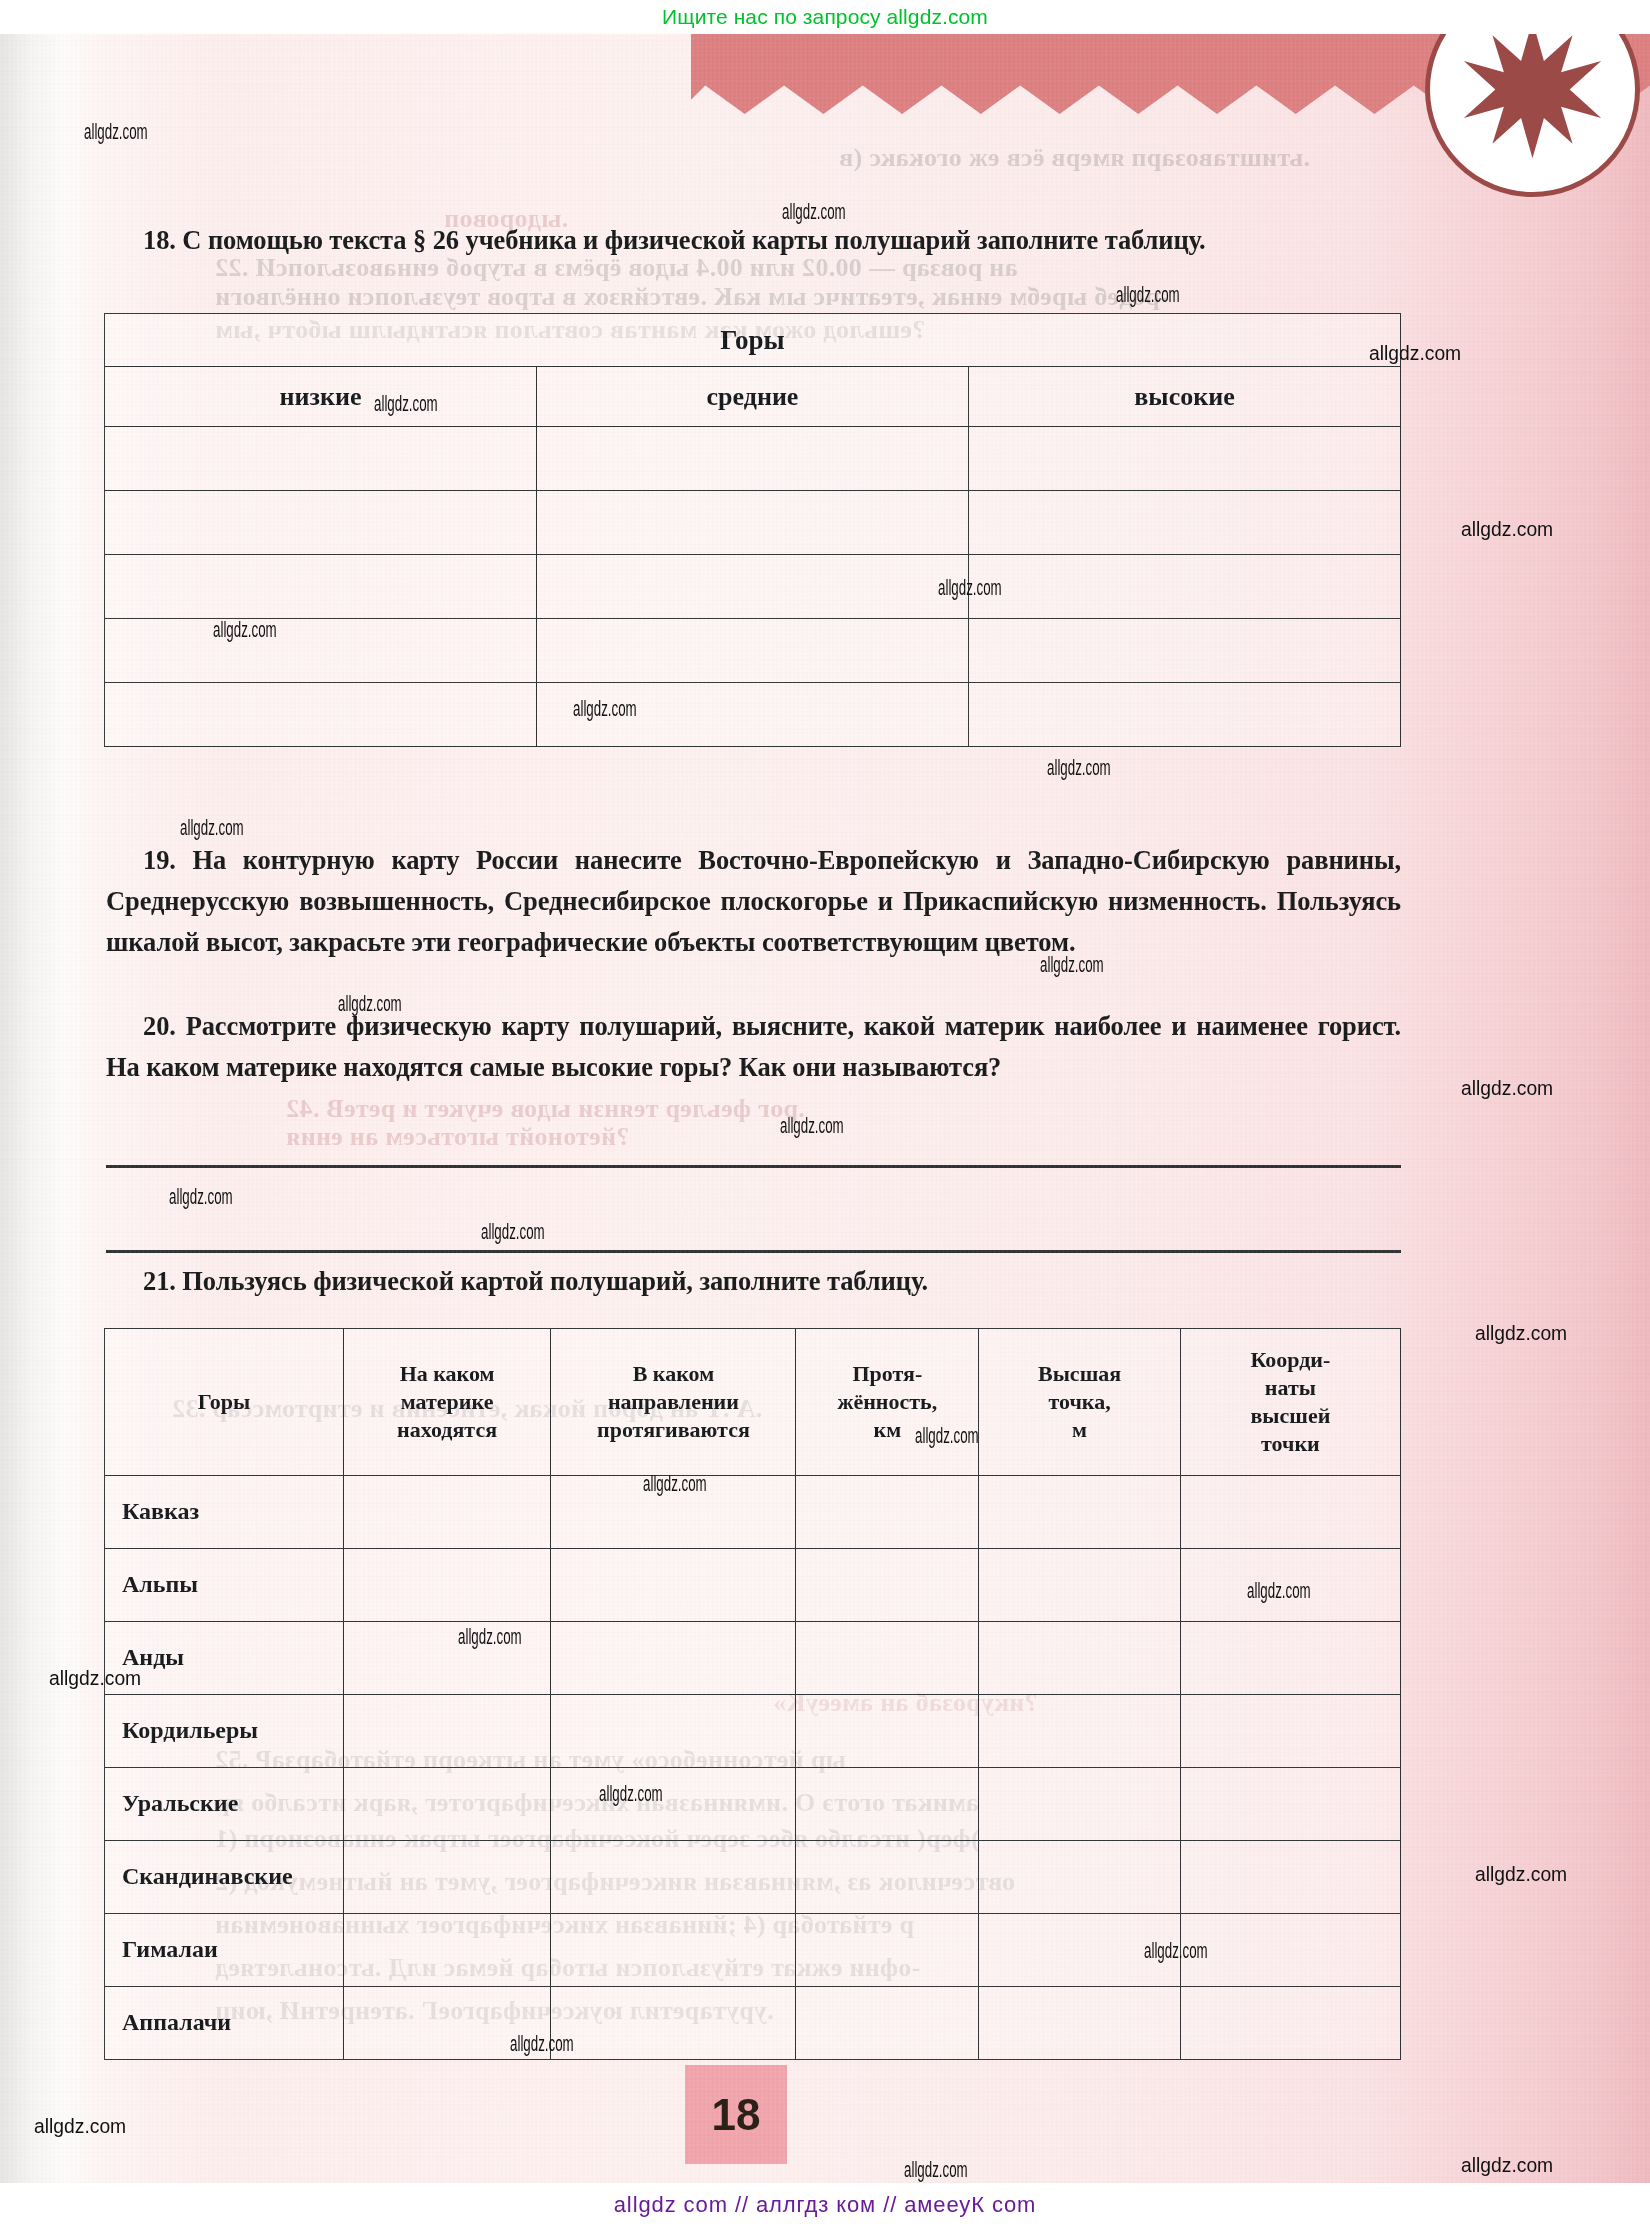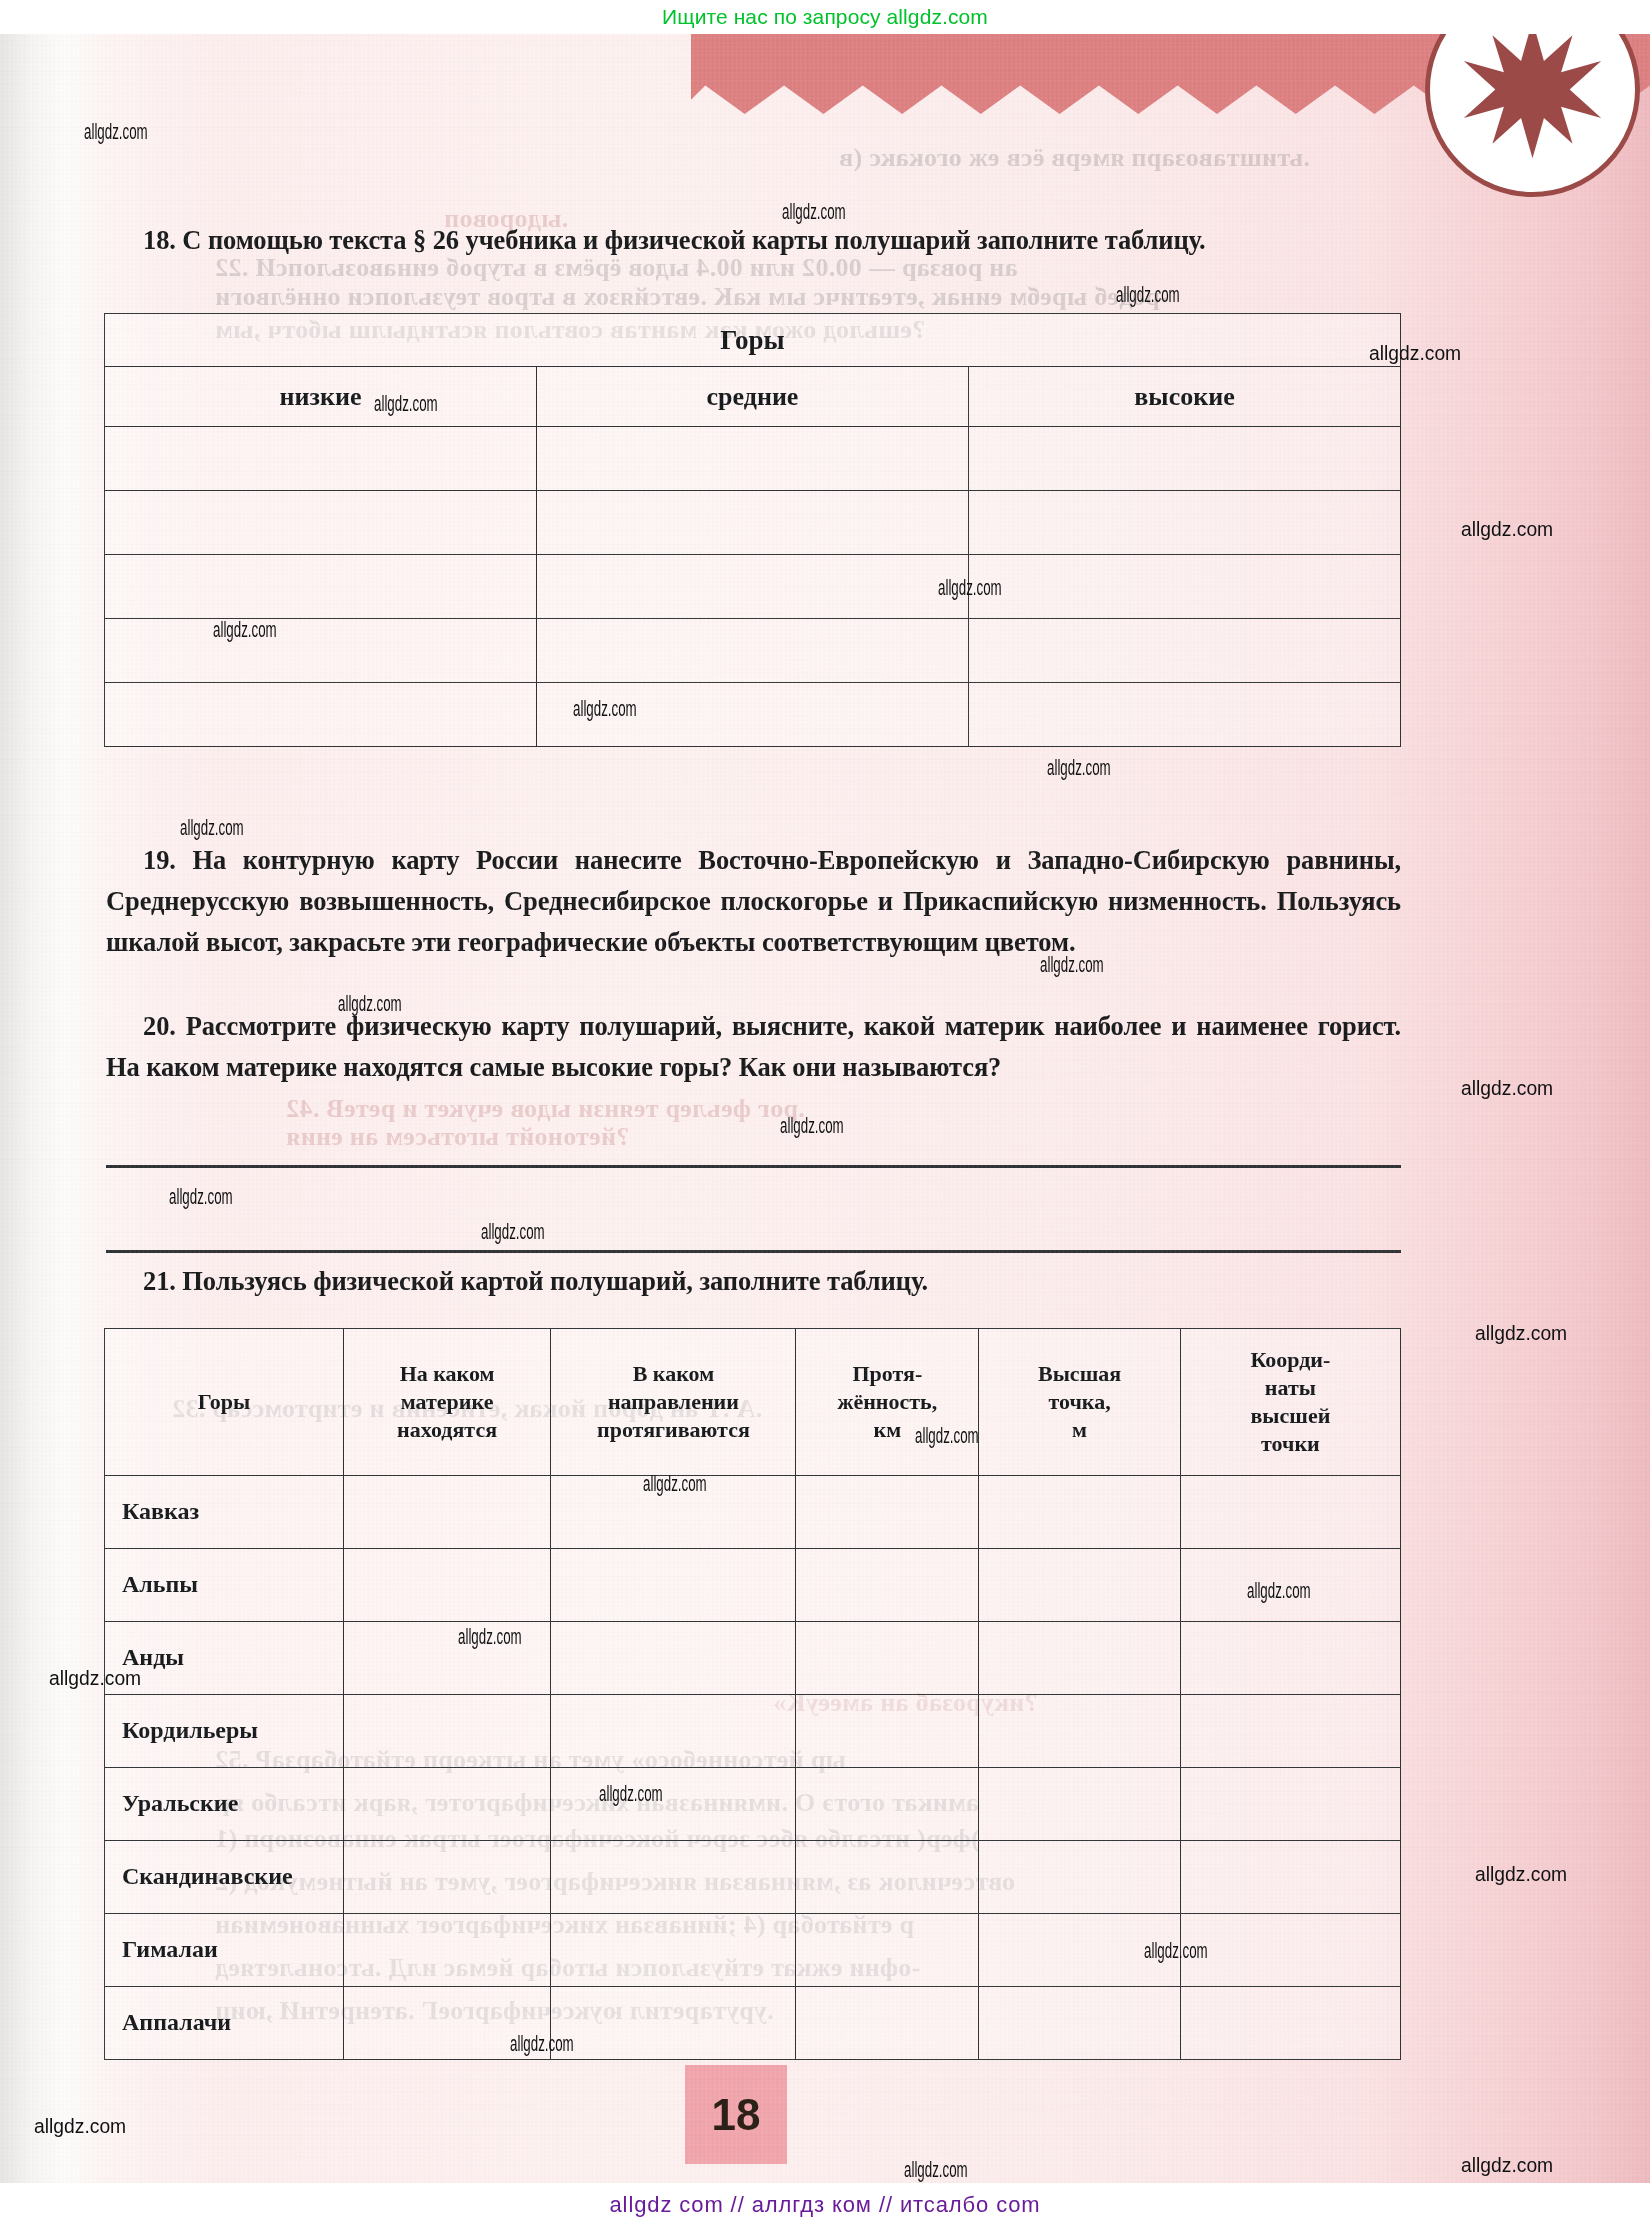--- a/index.html
+++ b/index.html
@@ -440,17 +440,17 @@
         <div class="wm cond" style="left: 1144px; top: 1905px;">allgdz.com</div>
         <div class="wm cond" style="left: 510px; top: 1998px;">allgdz.com</div>
         <div class="wm" style="left: 34px; top: 2082px;">allgdz.com</div>
         <div class="wm cond" style="left: 904px; top: 2124px;">allgdz.com</div>
         <div class="wm" style="left: 1461px; top: 2121px;">allgdz.com</div>
       </div>
 
   </div>
 
   <div class="footer-band">
-    <span class="footer-text">allgdz com  //  аллгдз ком  //  итсалбо com</span>
+    <span class="footer-text">allgdz com  //  аллгдз ком  //  амееуК com</span>
   </div>
 
 </div>
 
 
 </body></html>

